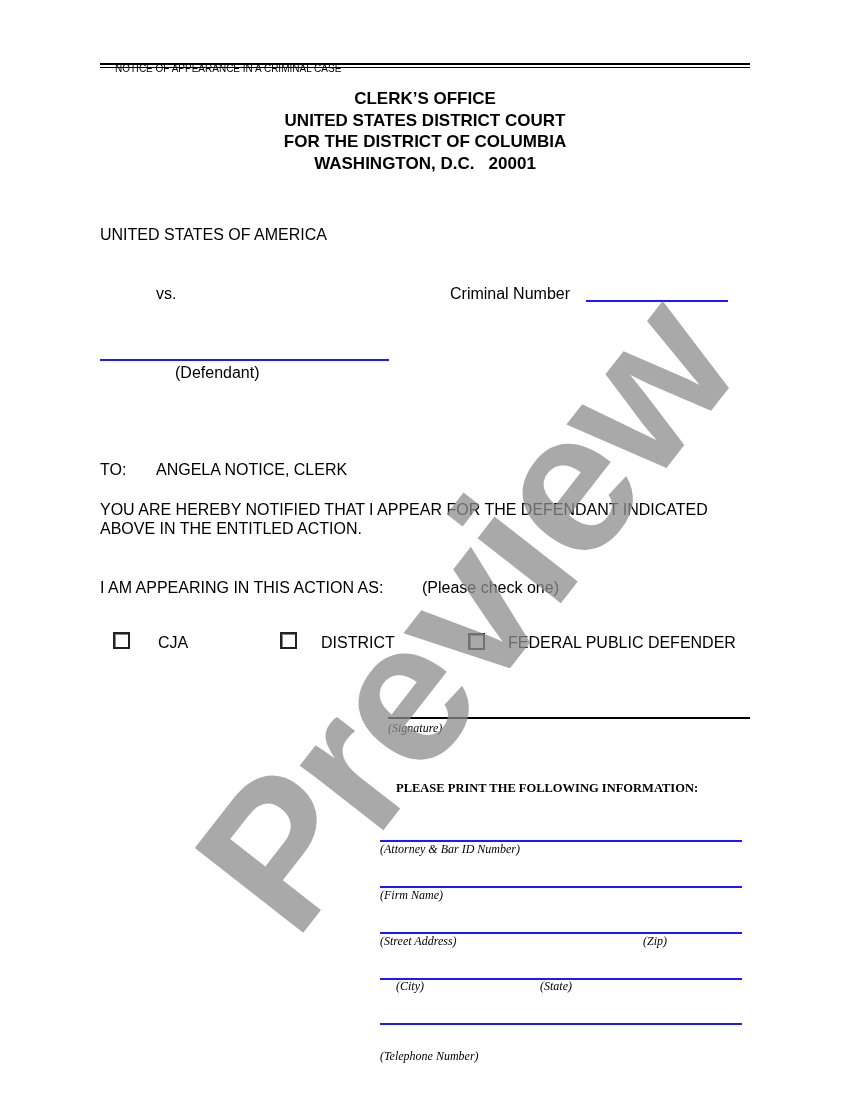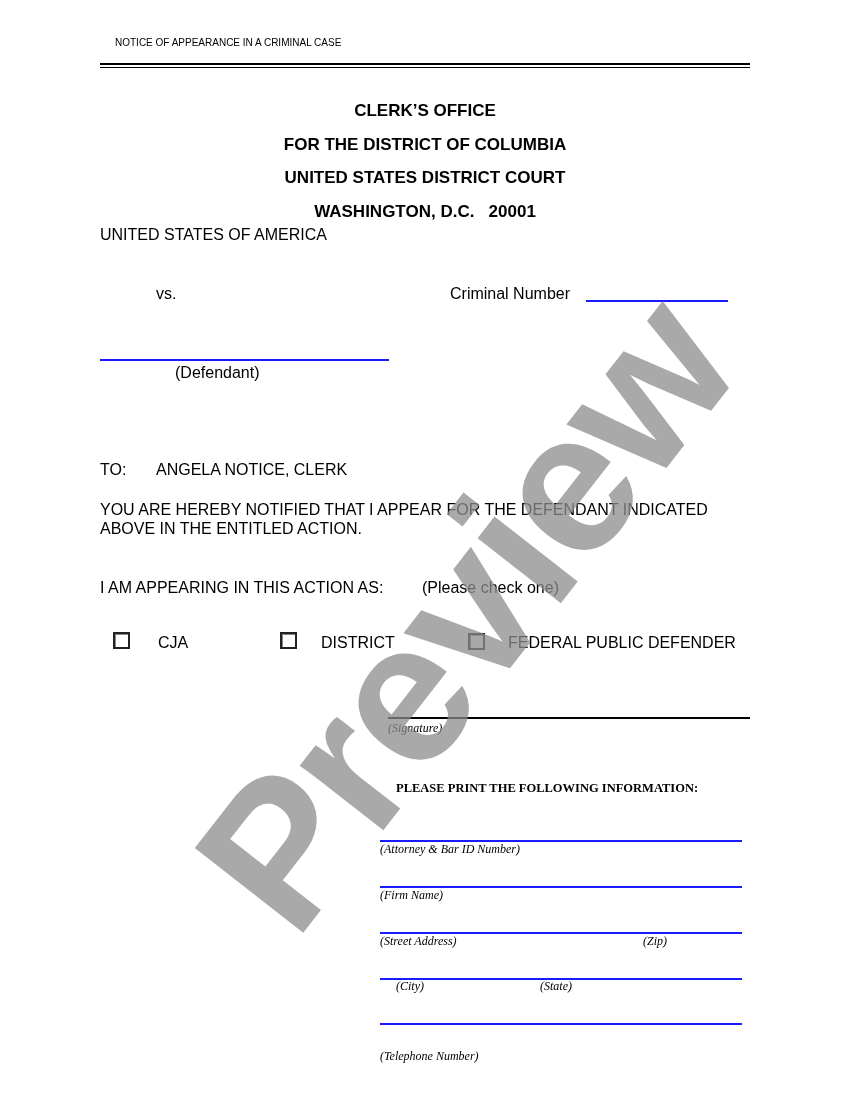--- a/index.html
+++ b/index.html
@@ -1,41 +1,41 @@
 <!DOCTYPE html>
 <html><head>
 <meta charset="utf-8">
 <style>
   html, body { margin:0; padding:0; background:#fff; }
   body { width:850px; height:1100px; position:relative; overflow:hidden; font-family:"Liberation Sans", sans-serif; color:#000; }
   .abs { position:absolute; }
-  .running-header { left:100px; top:37px; font-size:10px;padding-left:15px; }
+  .running-header { left:100px; top:63px; font-size:10px;padding-left:15px; }
   .header-rule-1 { left:100px; top:63px; width:650px; height:2px; background:#000; }
   .header-rule-2 { left:100px; top:67px; width:650px; height:1px; background:#000; }
   .court-heading { left:0; top:88px; width:850px; text-align:center; font-weight:bold; font-size:17px; line-height:21.5px; }
-  .court-heading div { white-space:pre;margin-top:12px; }
+  .court-heading div { white-space:pre; }
   .body-text { font-size:16px; white-space:pre; }
   .blue-line { height:2px; background:#1a1aff; }
   .black-line { height:2px; background:#000; }
   .checkbox { width:17px; height:17px; border:2px solid #222; box-shadow:inset 1px 1px 0 #888; background:#fff; box-sizing:border-box; }
   .serif-italic { font-family:"Liberation Serif", serif; font-style:italic; font-size:12px; text-align:left; }
   .print-heading { font-family:"Liberation Serif", serif; font-weight:bold; font-size:12.5px; }
   .watermark { left:70px; top:450px; font-family:"Liberation Sans", sans-serif; font-weight:bold; font-size:200px; color:rgba(140,140,140,0.75); transform:rotate(-52deg); transform-origin:left top; white-space:nowrap; pointer-events:none; letter-spacing:-4px; }
 </style>
 </head>
 <body>
 
 <div class="abs running-header">NOTICE OF APPEARANCE IN A CRIMINAL CASE</div>
 <div class="abs header-rule-1"></div>
 <div class="abs header-rule-2"></div>
 
 <div class="abs court-heading">
   <div>CLERK’S OFFICE</div>
+  <div>UNITED STATES DISTRICT COURT</div>
   <div>FOR THE DISTRICT OF COLUMBIA</div>
-  <div>UNITED STATES DISTRICT COURT</div>
   <div>WASHINGTON, D.C.   20001</div>
 </div>
 
 <div class="abs body-text" style="left:100px; top:226px;">UNITED STATES OF AMERICA</div>
 <div class="abs body-text" style="left:156px; top:285px;">vs.</div>
 <div class="abs body-text" style="left:450px; top:285px;">Criminal Number</div>
 <div class="abs body-text" style="left:588px; top:283px; width:140px; height:16px;"></div>
 <div class="abs blue-line" style="left:586px; top:300px; width:142px;"></div>
 
 <div class="abs body-text" style="left:102px; top:342px; width:286px; height:16px;"></div>

